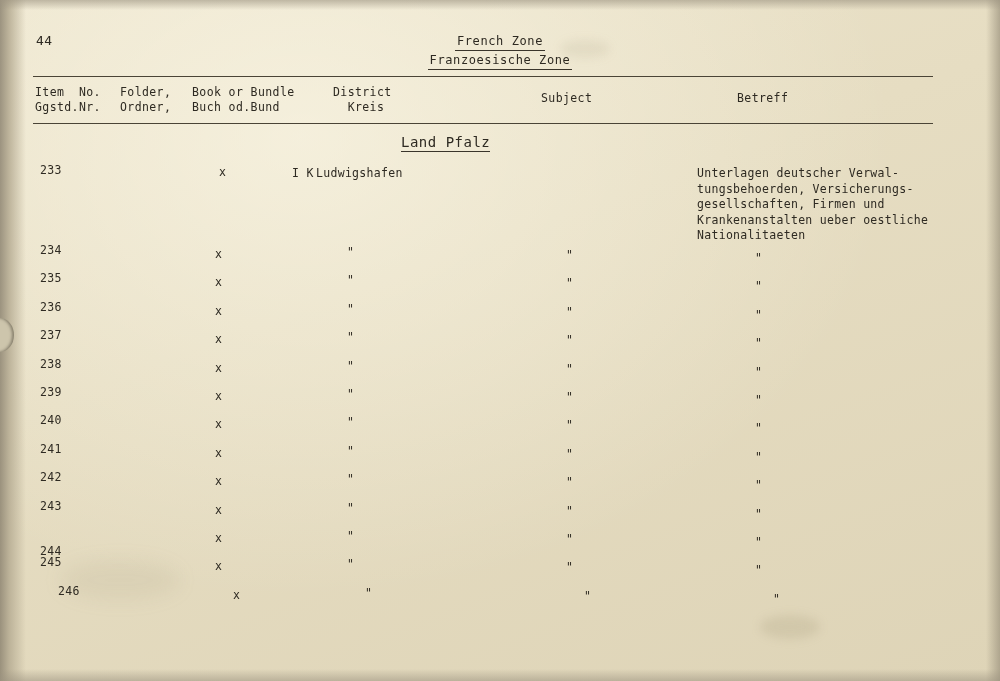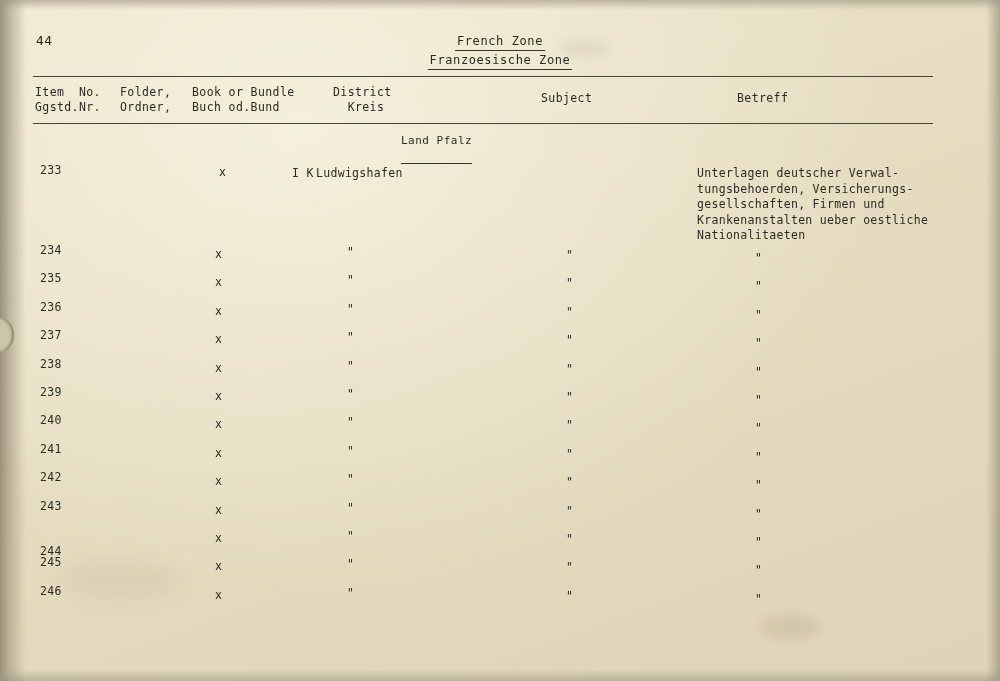--- a/index.html
+++ b/index.html
@@ -126,24 +126,24 @@
   .ch-folder  { left: 120px; top: 85px; }
   .ch-book    { left: 192px; top: 85px; }
   .ch-district{ left: 333px; top: 85px; }
   .ch-subject { left: 541px; top: 91px; }
   .ch-betreff { left: 737px; top: 91px; }
 
   .section-title {
     position: absolute;
     left: 401px;
     top: 134px;
-    font-size: 11px;
+    font-size: 14px;
     letter-spacing: 0.5px;
     border-bottom: 1px solid #3a352b;
-    padding-bottom: 16px;
+    padding-bottom: 1px;
   }
 
   .row {
     position: absolute;
     left: 0;
     width: 925px;
     height: 20px;
   }
   .cell {
     position: absolute;
@@ -303,21 +303,21 @@
           <div class="cell sub-ditto" style="top: 5px;">"</div>
           <div class="cell bet-ditto" style="top: 8px;">"</div>
         </div>
         <div class="row" style="top: 555.4px;">
           <div class="cell c-item" style="top: 0px;">245</div>
           <div class="cell" style="left: 215px; top: 4px;">x</div>
           <div class="cell dk-ditto" style="top: 2px;">"</div>
           <div class="cell sub-ditto" style="top: 5px;">"</div>
           <div class="cell bet-ditto" style="top: 8px;">"</div>
         </div>
-        <div class="row" style="top: 583.8px;">
+        <div class="row" style="top: 583.8px; margin-left: 18px;">
           <div class="cell c-item" style="top: 0px;">246</div>
           <div class="cell" style="left: 215px; top: 4px;">x</div>
           <div class="cell dk-ditto" style="top: 2px;">"</div>
           <div class="cell sub-ditto" style="top: 5px;">"</div>
           <div class="cell bet-ditto" style="top: 8px;">"</div>
         </div>
       </div>
 
   </div>
 </div>

